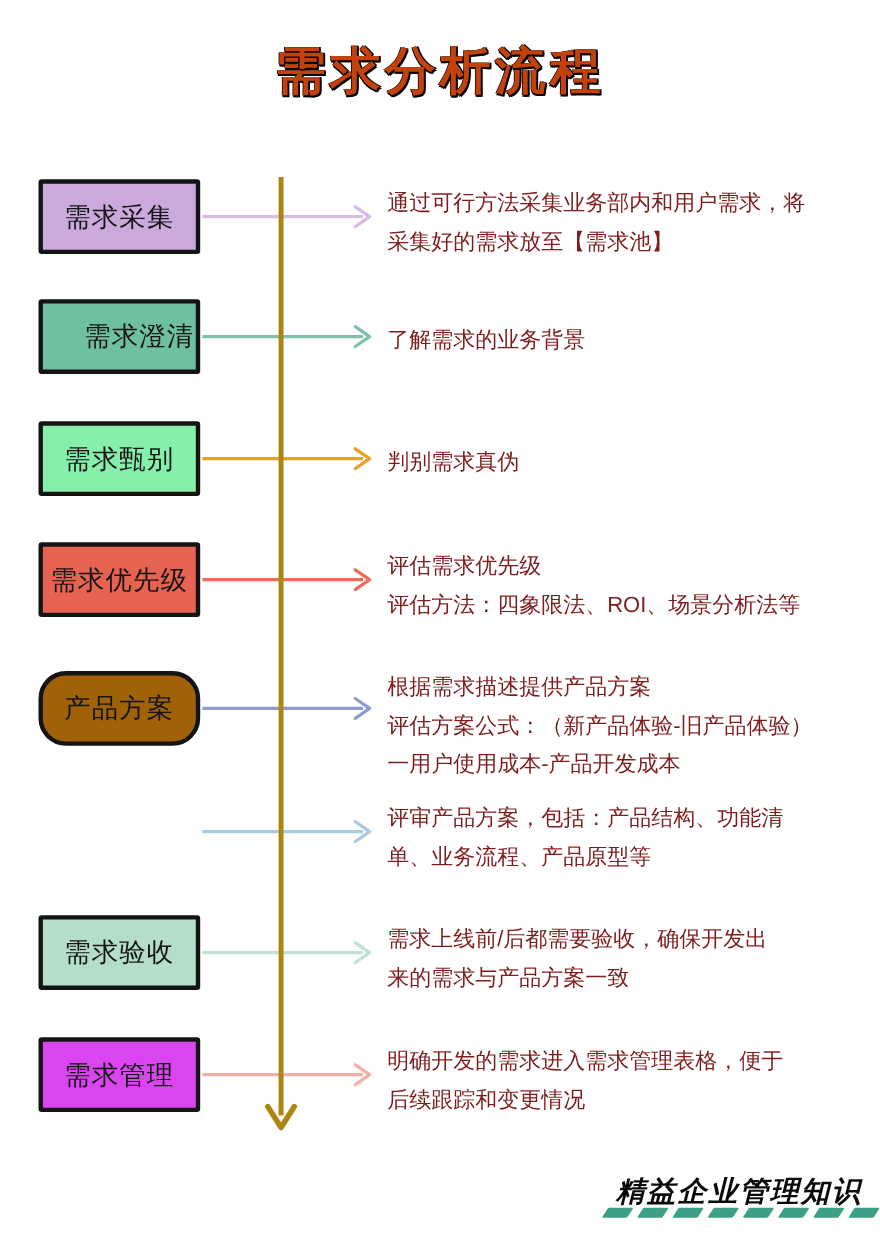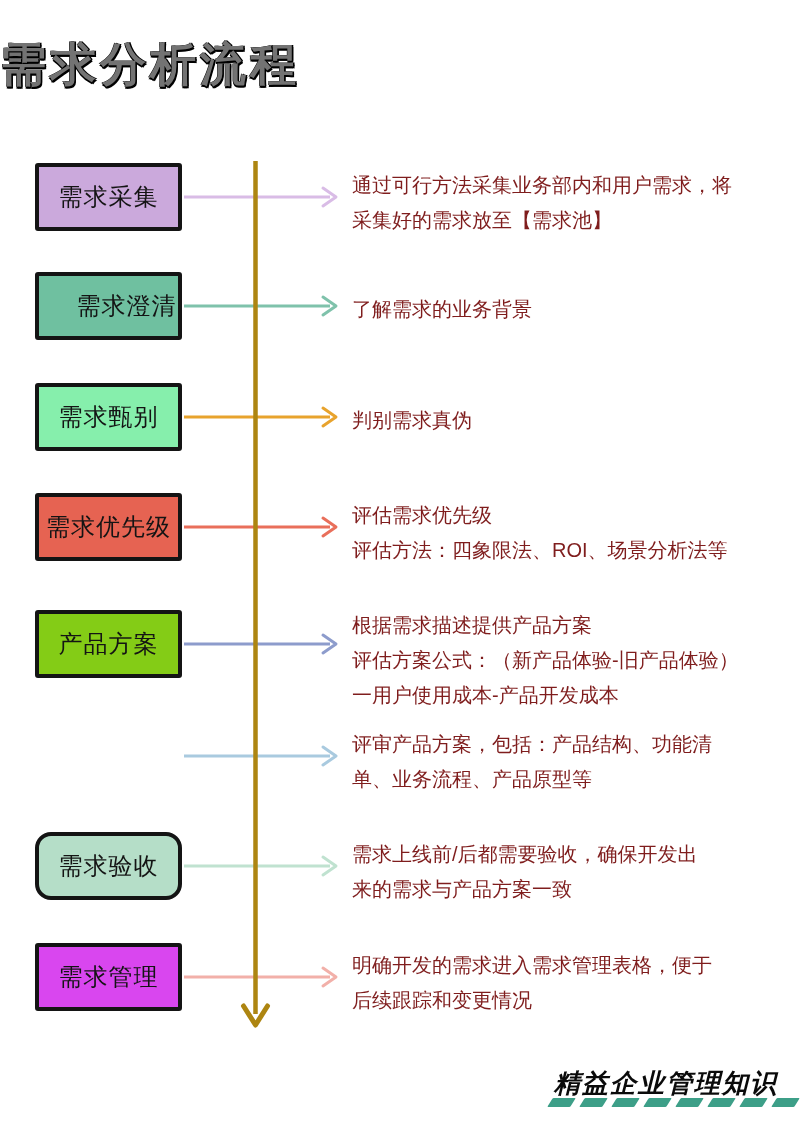--- a/index.html
+++ b/index.html
@@ -8,24 +8,24 @@
     width: 800px;
     height: 1133px;
     background: #ffffff;
     overflow: hidden;
     font-family: "Liberation Sans", sans-serif;
   }
   .title {
     position: absolute;
     left: 0; right: 0; top: 34px;
     margin: 0;
-    text-align: left;
+    text-align: center;
     font-size: 46px;
     font-weight: 900;
-    color: #737373;
+    color: #c2410c;
     letter-spacing: 4px;
     text-shadow: 1.6px 0 0 #000, 0 1.6px 0 #000, 1.6px 1.6px 0 #000, -0.6px 0 0 #000;
   }
   #connector-layer {
     position: absolute;
     left: 0; top: 0;
     width: 800px; height: 1133px;
     pointer-events: none;
     z-index: 1;
   }
@@ -74,21 +74,21 @@
   }
   .wm-dash {
     width: 23px;
     height: 9px;
     transform: skewX(-32deg);
     border-radius: 1px;
   }
   .wm-text {
     position: absolute;
     left: 0; right: 4px; top: 4px;
-    text-align: center;
+    text-align: right;
     font-family: "DejaVu Serif", serif;
     font-size: 26px;
     font-weight: bold;
     font-style: italic;
     color: #0a0a0a;
     letter-spacing: 2px;
     white-space: nowrap;
   }
 </style>
 </head>
@@ -138,33 +138,33 @@
       <div class="desc" style="top: 403px;">
         <div class="desc-line">判别需求真伪</div>
       </div>
       <div class="flow-box" style="top: 493px; background: rgb(230, 99, 82);">
         <span class="box-label">需求优先级</span>
       </div>
       <div class="desc" style="top: 498px;">
         <div class="desc-line">评估需求优先级</div>
         <div class="desc-line">评估方法：四象限法、ROI、场景分析法等</div>
       </div>
-      <div class="flow-box" style="top: 610px; background: #84cc16;">
+      <div class="flow-box" style="top: 610px; background: #a16207; border-radius: 25px;">
         <span class="box-label">产品方案</span>
       </div>
       <div class="desc" style="top: 608px;">
         <div class="desc-line">根据需求描述提供产品方案</div>
         <div class="desc-line">评估方案公式：（新产品体验-旧产品体验）</div>
         <div class="desc-line">一用户使用成本-产品开发成本</div>
       </div>
       <div class="desc" style="top: 727px;">
         <div class="desc-line">评审产品方案，包括：产品结构、功能清</div>
         <div class="desc-line">单、业务流程、产品原型等</div>
       </div>
-      <div class="flow-box" style="top: 832px; background: rgb(181, 222, 200); border-radius: 16px;">
+      <div class="flow-box" style="top: 832px; background: rgb(181, 222, 200);">
         <span class="box-label">需求验收</span>
       </div>
       <div class="desc" style="top: 837px;">
         <div class="desc-line">需求上线前/后都需要验收，确保开发出</div>
         <div class="desc-line">来的需求与产品方案一致</div>
       </div>
       <div class="flow-box" style="top: 943px; background: #d946ef;">
         <span class="box-label">需求管理</span>
       </div>
       <div class="desc" style="top: 948px;">

